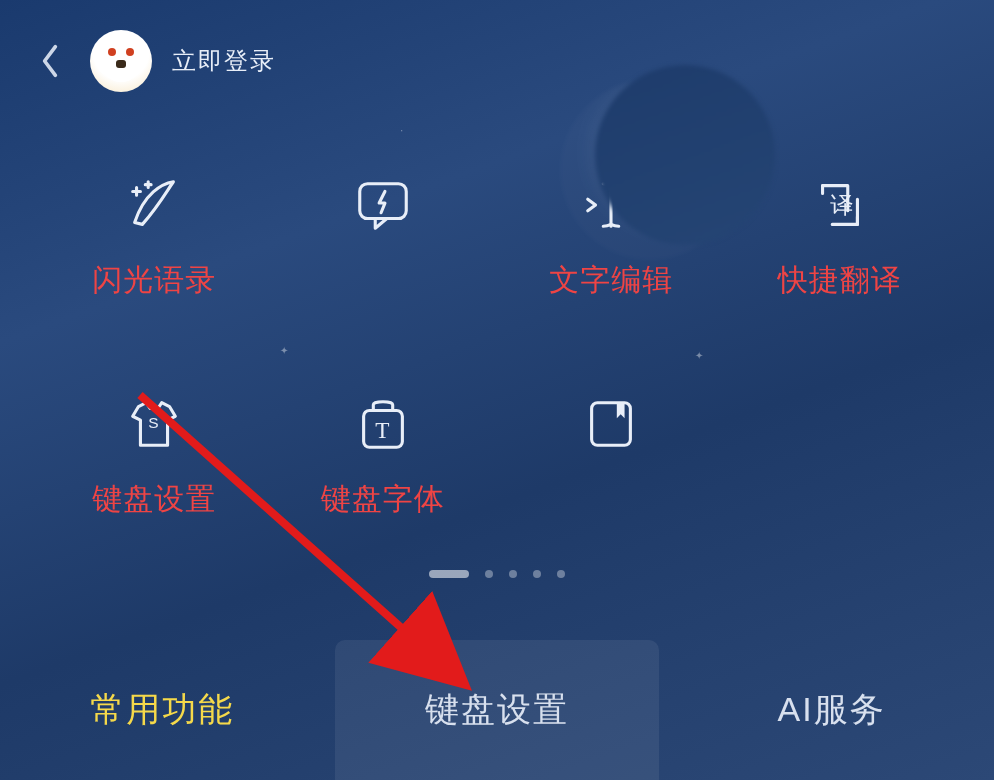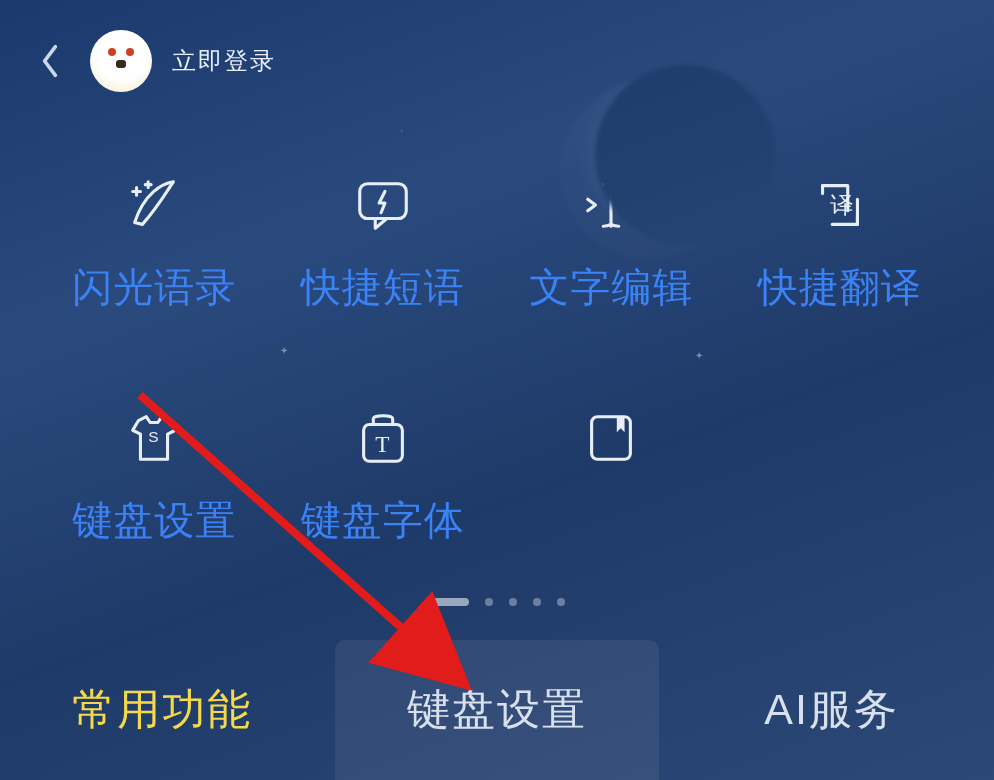--- a/index.html
+++ b/index.html
@@ -89,22 +89,22 @@
   .grid-item .icon {
     width: 66px; height: 66px;
     display: flex; align-items: center; justify-content: center;
   }
   .grid-item .icon svg {
     width: 62px; height: 62px;
     stroke: #e8eef8; stroke-width: 3.2; fill: none;
     stroke-linecap: round; stroke-linejoin: round;
   }
   .grid-item .label {
-    font-size: 40px;
-    color: #3b82f6;
+    font-size: 30px;
+    color: #ef4444;
     letter-spacing: 1px;
   }
 
   .pager {
     display: flex;
     justify-content: center;
     align-items: center;
     gap: 16px;
     margin-top: 50px;
   }
@@ -123,21 +123,21 @@
     height: 140px;
     display: flex;
     align-items: center;
   }
   .tab {
     flex: 1;
     display: flex;
     align-items: center;
     justify-content: center;
     height: 100%;
-    font-size: 43px;
+    font-size: 34px;
     letter-spacing: 2px;
     cursor: pointer;
   }
   .tab.active {
     color: #f5d94a;
     font-weight: 500;
   }
   .tab.inactive {
     color: #d8e0ee;
   }
@@ -192,21 +192,20 @@
   </div>
 
   <div class="grid-item">
     <span class="icon">
       <svg viewBox="0 0 64 64">
           <rect x="8" y="10" width="48" height="36" rx="8"></rect>
           <path d="M24 46 L24 56 L36 46"></path>
           <path d="M34 18 L28 30 L34 30 L30 40"></path>
         </svg>
     </span>
-    <span class="label">快捷短语</span>
   </div>
 
   <div class="grid-item">
     <span class="icon">
       <svg viewBox="0 0 64 64">
           <path d="M32 10 L32 54"></path>
           <path d="M24 10 C28 10 32 12 32 12 C32 12 36 10 40 10"></path>
           <path d="M24 54 C28 54 32 52 32 52 C32 52 36 54 40 54"></path>
           <path d="M16 32 L8 26 M16 32 L8 38"></path>
           <path d="M48 32 L56 26 M48 32 L56 38"></path>

